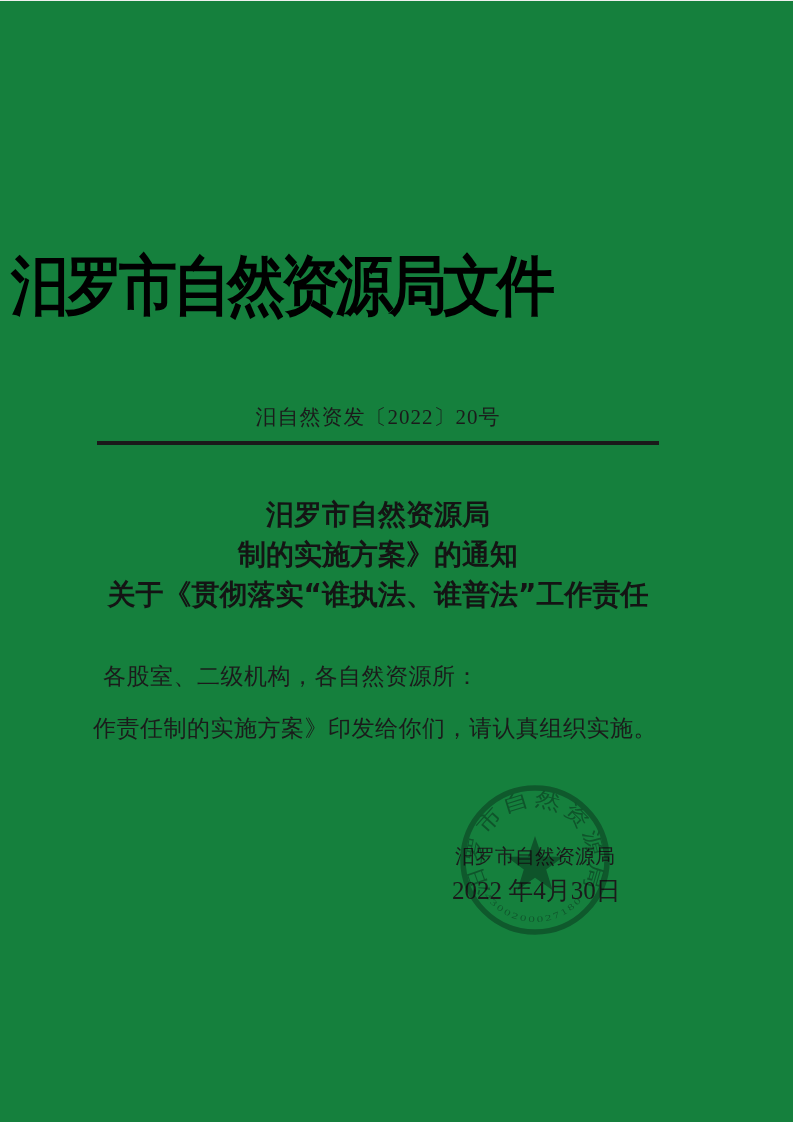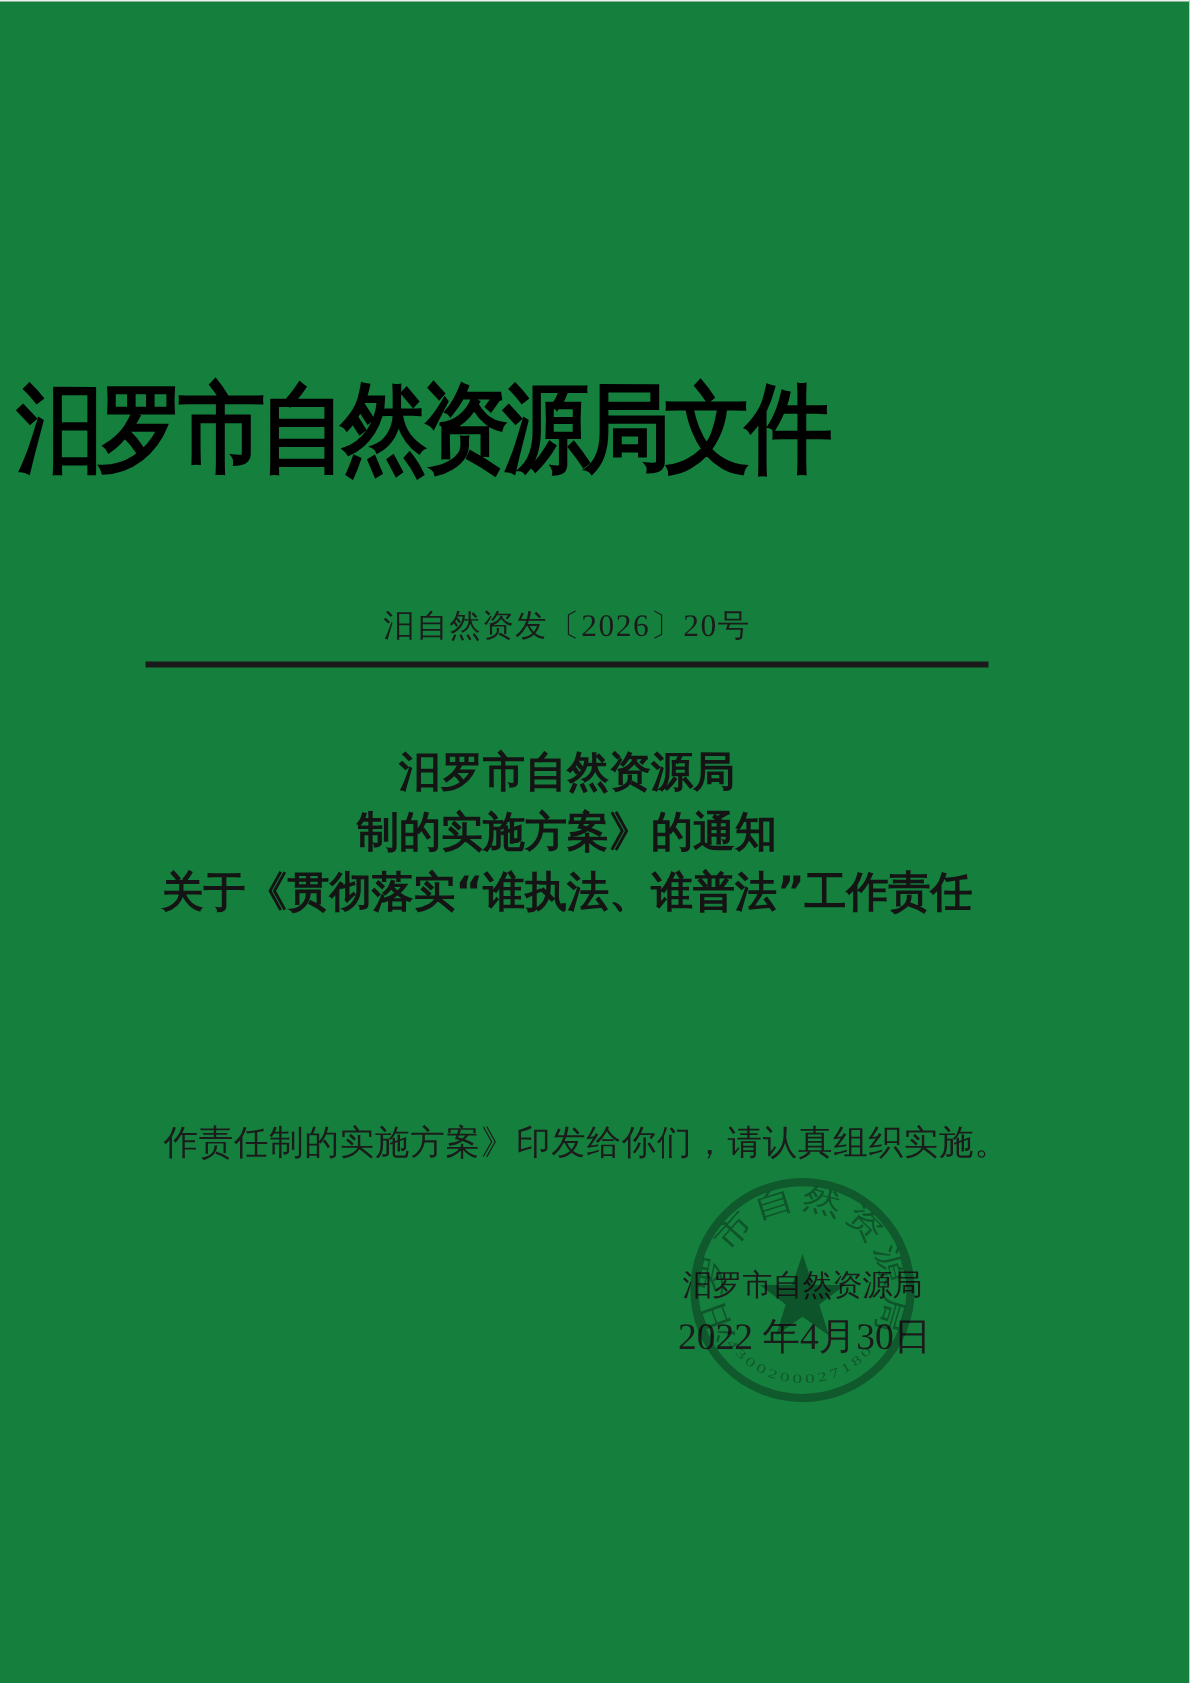--- a/index.html
+++ b/index.html
@@ -71,21 +71,21 @@
   .body-text {
     position: absolute;
     left: 0;
     width: 100%;
     font-size: 23px;
     color: #1b1b1b;
     white-space: nowrap;
   }
   .salutation { top: 660px; left: 6px; letter-spacing: 0.5px; }
   .para-1 { top: 700px; left: 43px; letter-spacing: 1.5px; }
-  .para-2 { top: 745px; left: -4px; letter-spacing: 0.5px; margin-left: 16px; }
+  .para-2 { top: 712px; left: -4px; letter-spacing: 0.5px; }
   .sig-agency {
     position: absolute;
     top: 842px;
     left: 455px;
     font-size: 20px;
     letter-spacing: 0px;
     color: #1b1b1b;
     z-index: 2;
     white-space: nowrap;
   }
@@ -114,30 +114,31 @@
 </style>
 </head>
 <body>
 
 <div class="page">
 
   <h1 class="doc-title">汨罗市自然资源局文件</h1>
 
   <div class="content-col">
 
-    <div class="doc-number">汨自然资发〔2026〕20号</div>
+    <div class="doc-number">汨自然资发〔2022〕20号</div>
 
     <div class="rule"></div>
 
     <div class="subject">
       <div>汨罗市自然资源局</div>
       <div>制的实施方案》的通知</div>
       <div>关于《贯彻落实“谁执法、谁普法”工作责任</div>
     </div>
 
+    <div class="body-text salutation">各股室、二级机构，各自然资源所：</div>
 
 
     <div class="body-text para-2">作责任制的实施方案》印发给你们，请认真组织实施。</div>
 
   </div>
 
   <div class="sig-agency">汨罗市自然资源局</div>
 
   <div class="sig-date">2022 年4月30日</div>
 

